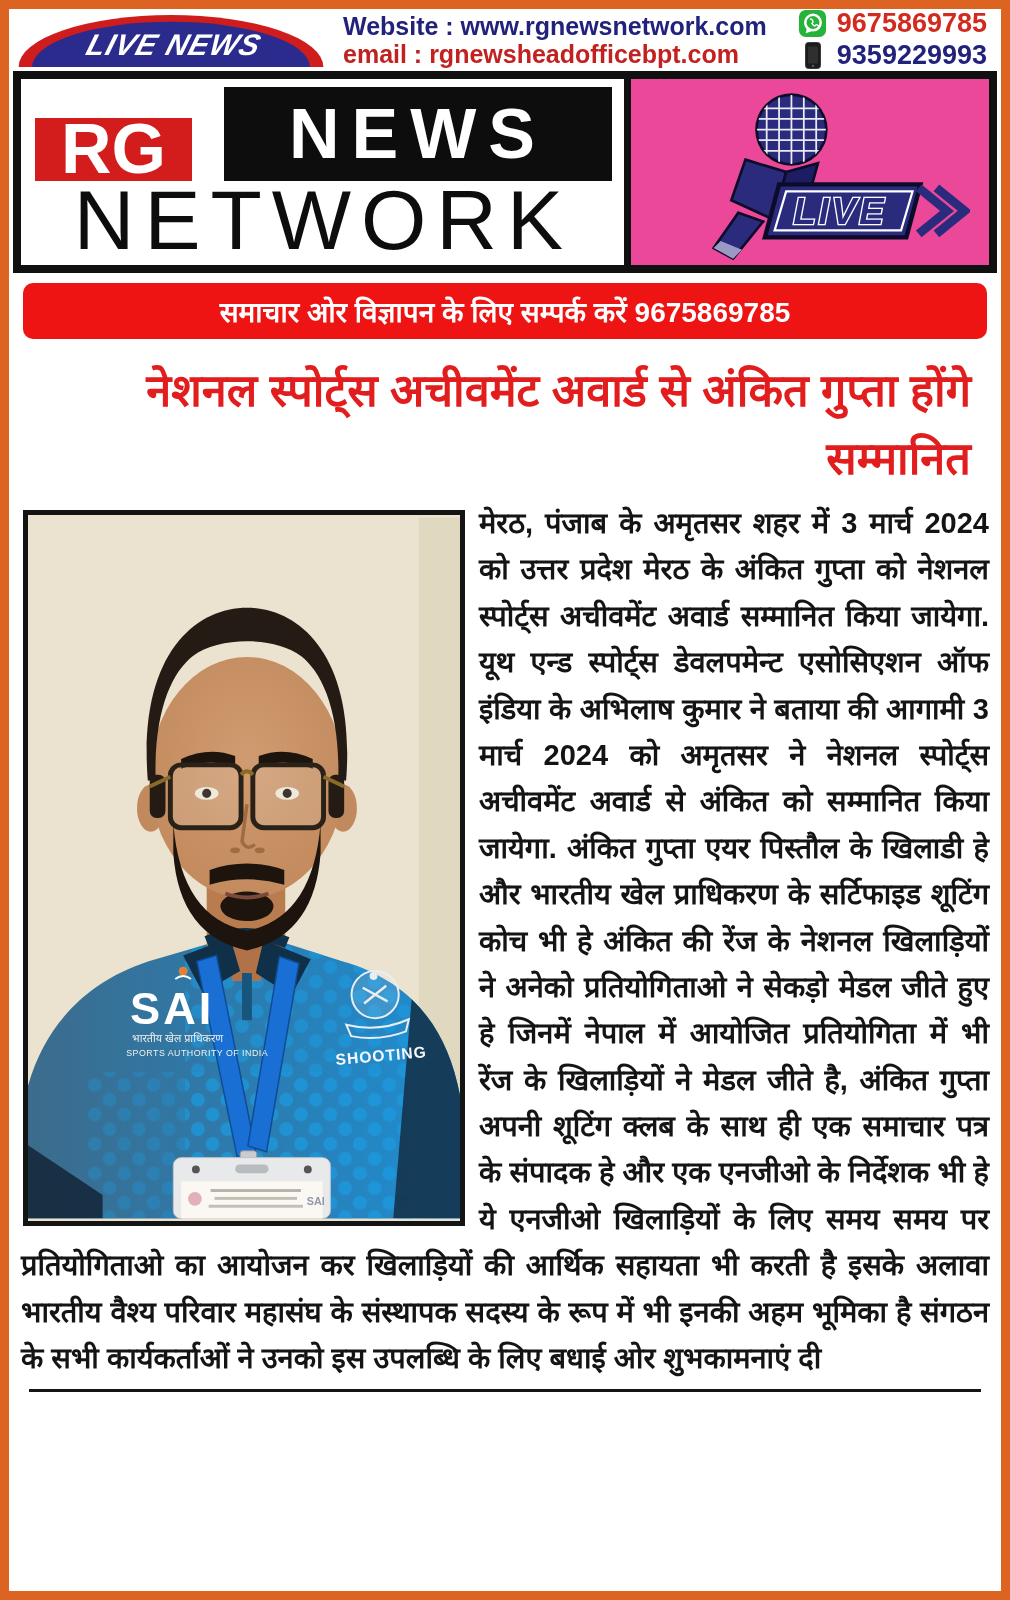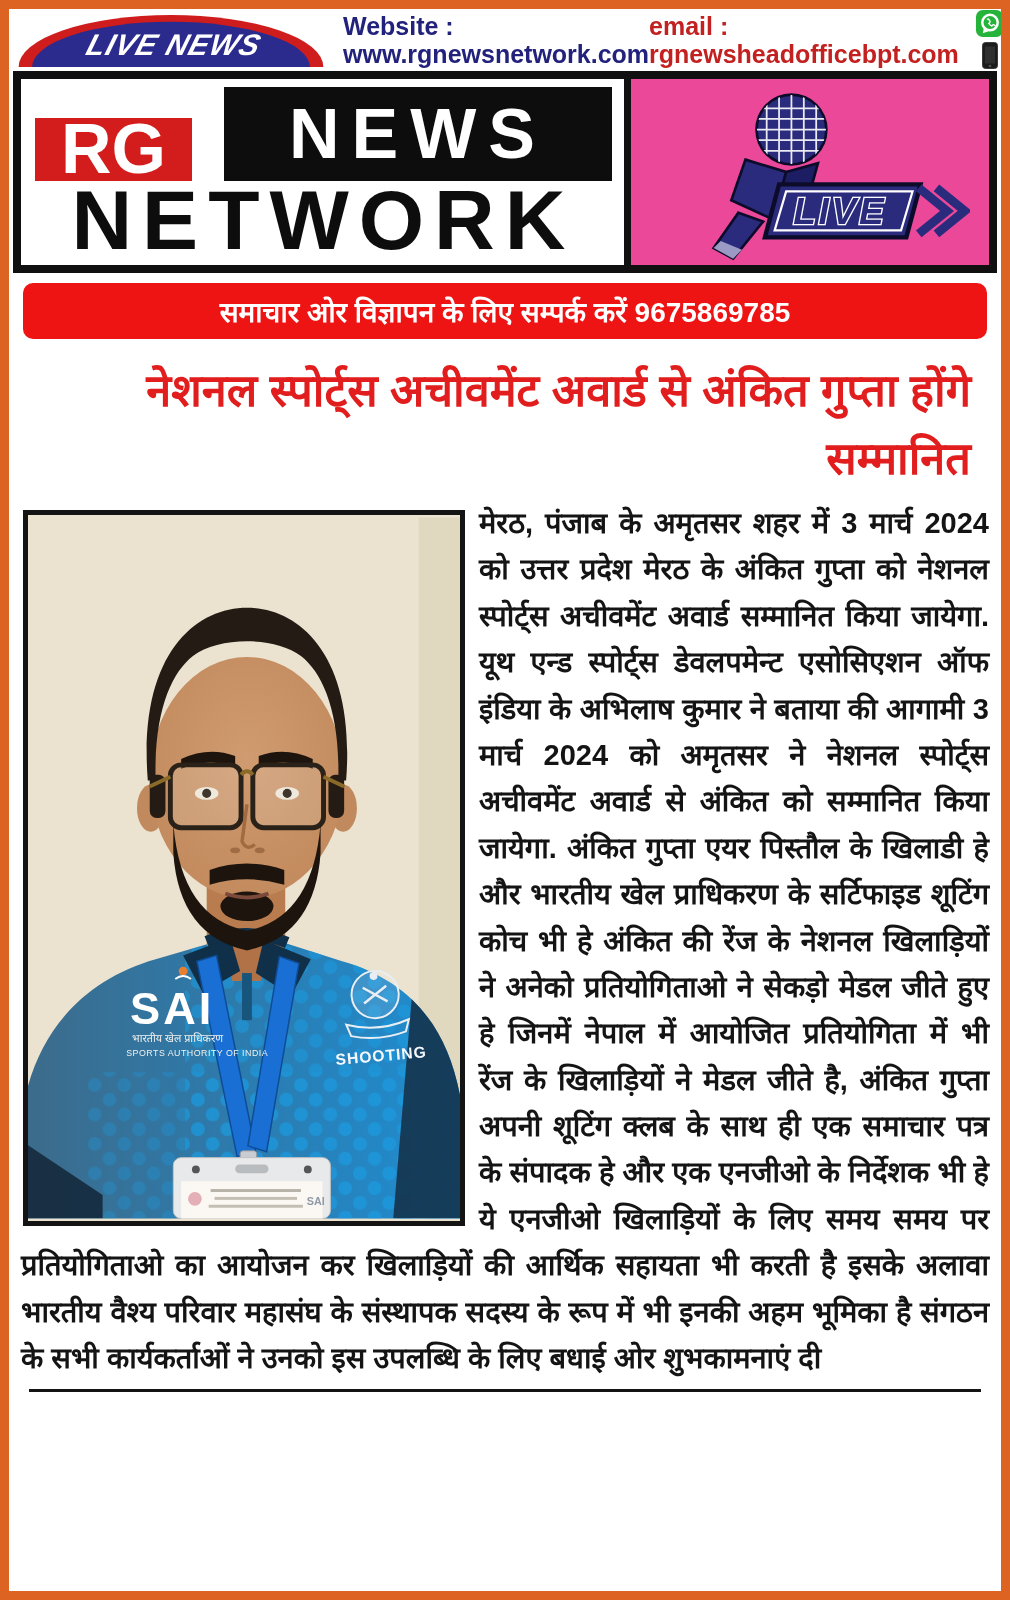--- a/index.html
+++ b/index.html
@@ -7,38 +7,38 @@
   body {
     width:1010px; height:1600px;
     background:#ffffff;
     border:9px solid #dd6323;
     font-family:"Liberation Sans","DejaVu Sans",sans-serif;
     overflow:hidden;
   }
   
   .header { display:flex; align-items:center; gap:16px; padding:3px 10px 2px 6px; height:60px; }
   .dome-logo svg { display:block; }
-  .header-mid { flex:1; display:flex; flex-direction:row; align-items:flex-start; line-height:1.12; }
+  .header-mid { flex:1; display:flex; flex-direction:column; align-items:flex-start; line-height:1.12; }
   .website { color:#22227c; font-weight:700; font-size:25px; }
   .email   { color:#c32020; font-weight:700; font-size:25px; }
   .header-right { display:flex; flex-direction:column; gap:1px; padding-right:4px; }
   .contact-row { display:flex; align-items:center; gap:9px; font-size:27px; font-weight:800; justify-content:flex-start; }
   .wa-number { color:#d22a1e; }
   .ph-number { color:#22227c; }
   .contact-row .icon-wrap { width:30px; display:flex; justify-content:center; }
   
   .banner { margin:2px 4px 0; border:8px solid #101010; background:#fff; display:flex; height:202px; }
   .banner-left { width:63%; border-right:7px solid #101010; display:flex; flex-direction:column; padding:8px 12px 4px 14px; }
   .banner-top { display:flex; gap:12px; height:54%; }
   .rg-box { background:#d31d1d; color:#fff; font-weight:800; font-size:70px;
             display:flex; align-items:center; justify-content:center; padding:0 26px;margin-top:31px; }
   .news-box { background:#0d0d0d; color:#fff; flex:1; font-weight:800; font-size:70px; letter-spacing:12px;
             display:flex; align-items:center; justify-content:center;margin-left:20px; }
   .network-text { flex:1; display:flex; align-items:center; justify-content:center;
-            color:#0d0d0d; font-weight:700; font-size:84px; letter-spacing:10px; line-height:.9; }
+            color:#0d0d0d; font-weight:400; font-size:84px; letter-spacing:10px; line-height:.9; }
   .banner-right { flex:1; display:flex; align-items:center; justify-content:center; background:#ec4899; }
   
   .contact-bar { margin:10px 14px 6px; background:#ee1414; border-radius:10px; color:#fff;
             text-align:center; font-size:28px; font-weight:700; padding:9px 6px; }
   
   .headline { color:#e11d1d; text-align:right; font-weight:700; font-size:45px; line-height:1.5;
             padding:12px 30px 4px; }
   
   .article { padding:4px 12px 0; }
   .photo-frame { float:left; width:442px; height:716px; border:5px solid #141414;

